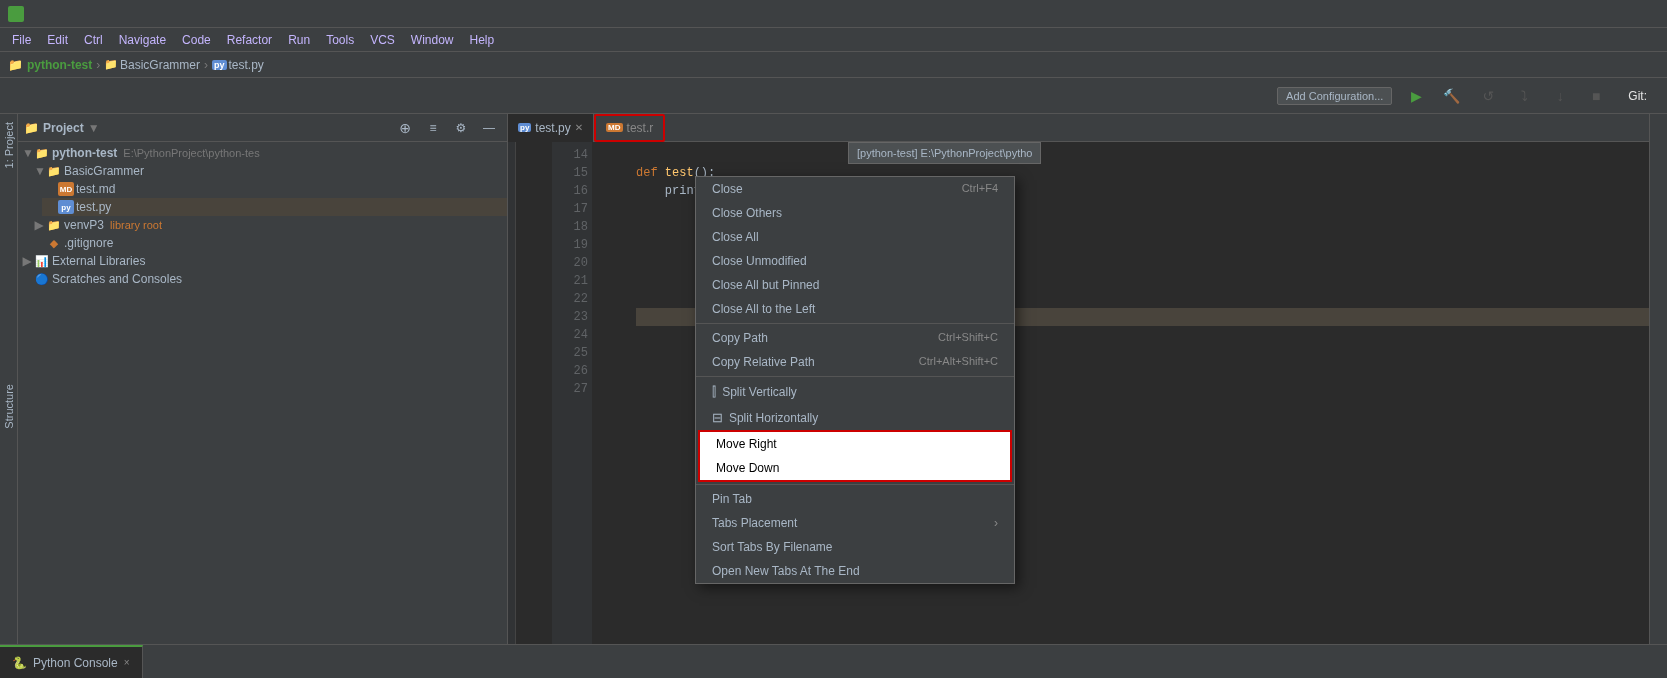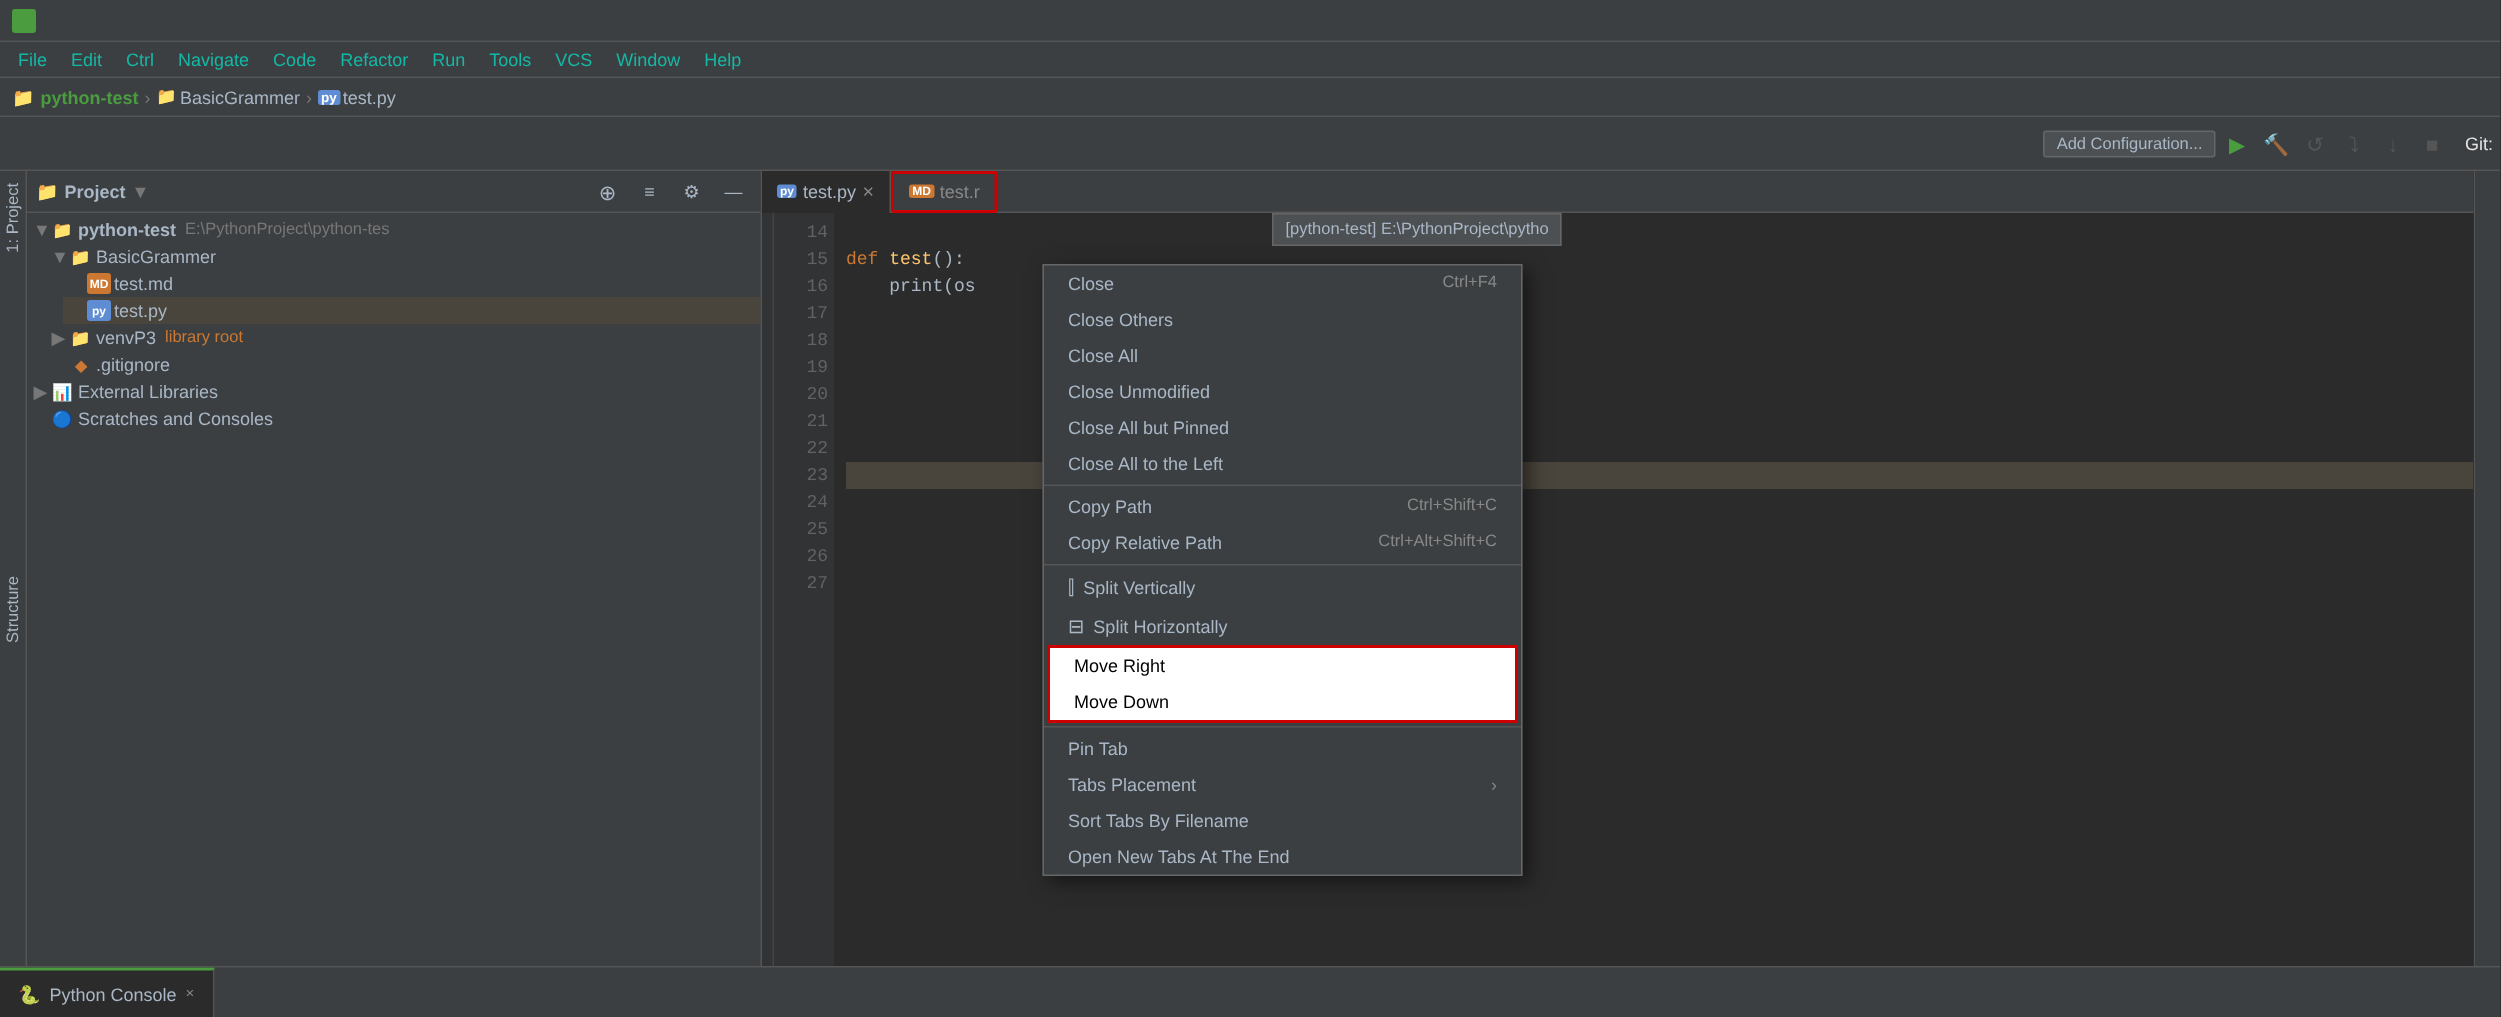--- a/index.html
+++ b/index.html
@@ -24,21 +24,21 @@
       background: #3c3f41;
       display: flex;
       align-items: center;
       height: 24px;
       padding: 0 4px;
       border-bottom: 1px solid #555;
     }
     .menu-item {
       padding: 2px 8px;
       cursor: pointer;
-      color: #14b8a6;
+      color: #c4b5fd;
       font-size: 12px;
     }
 
     
     #breadcrumb {
       background: #3c3f41;
       height: 26px;
       display: flex;
       align-items: center;
       padding: 0 8px;
@@ -47,22 +47,22 @@
       border-bottom: 1px solid #555;
     }
     .breadcrumb-sep { color: #777; }
 
     
     #toolbar {
       background: #3c3f41;
       height: 36px;
       display: flex;
       align-items: center;
-      padding: 0 5px;
-      gap: 2px;
+      padding: 0 20px;
+      gap: 12px;
       border-bottom: 1px solid #555;
       justify-content: flex-end;
     }
     .toolbar-btn {
       padding: 2px 8px;
       background: #4c5052;
       border: 1px solid #666;
       color: #a9b7c6;
       cursor: pointer;
       font-size: 11px;
@@ -188,20 +188,21 @@
       z-index: 50;
       white-space: nowrap;
     }
 
     
     #code-editor {
       flex: 1;
       display: flex;
       background: #2b2b2b;
       overflow: hidden;
+      gap: 36px;
     }
     #line-numbers {
       width: 40px;
       background: #313335;
       color: #606366;
       font-size: 12px;
       font-family: 'Courier New', monospace;
       padding: 4px 4px 4px 8px;
       line-height: 18px;
       text-align: right;

